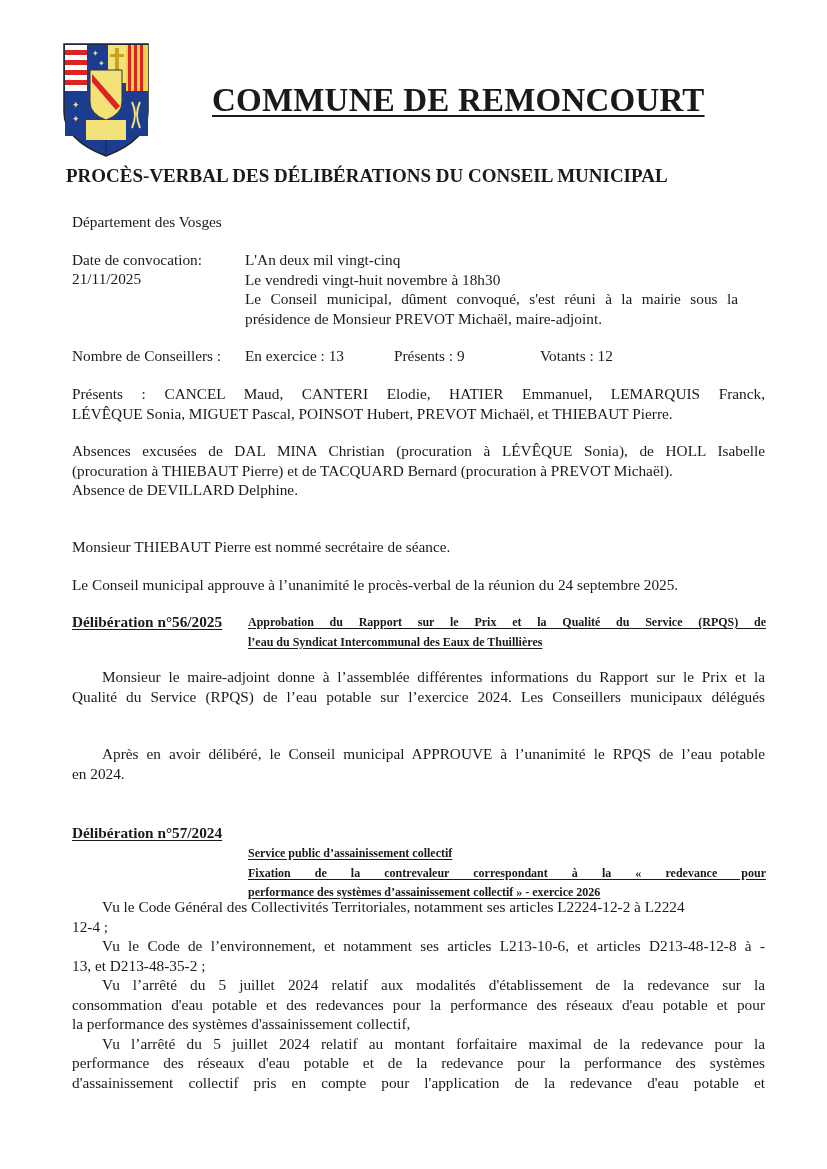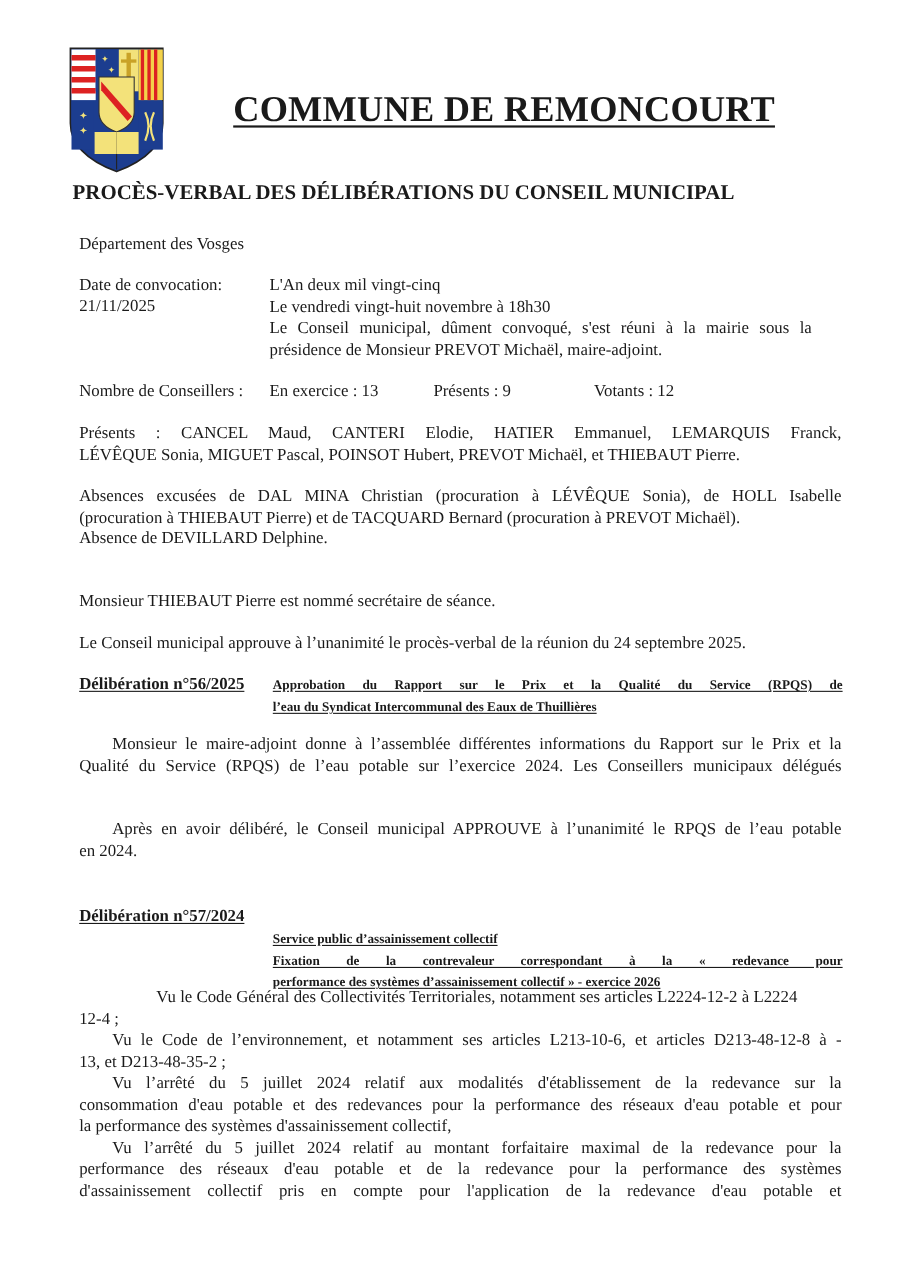--- a/index.html
+++ b/index.html
@@ -104,21 +104,21 @@
   <div class="line">en 2024.</div>
 </div>
 
 <div class="abs delib-label" style="left:72px; top:824px;">Délibération n°57/2024</div>
 <div class="abs delib-title" style="left:248px; top:824px; width:518px;margin-top:20px;">
   <div class="line">Service public d’assainissement collectif</div>
   <div class="j">Fixation de la contrevaleur correspondant à la « redevance pour</div>
   <div class="line">performance des systèmes d’assainissement collectif » - exercice 2026</div>
 </div>
 <div class="abs p" style="left:72px; top:897px; width:693px;">
-  <div class="line" style="padding-left:30px;text-align:center;">Vu le Code Général des Collectivités Territoriales, notamment ses articles L2224-12-2 à L2224</div>
+  <div class="line" style="padding-left:30px;">Vu le Code Général des Collectivités Territoriales, notamment ses articles L2224-12-2 à L2224</div>
   <div class="line">12-4 ;</div>
   <div class="j" style="padding-left:30px;">Vu le Code de l’environnement, et notamment ses articles L213-10-6, et articles D213-48-12-8 à -</div>
   <div class="line">13, et D213-48-35-2 ;</div>
   <div class="j" style="padding-left:30px;">Vu l’arrêté du 5 juillet 2024 relatif aux modalités d'établissement de la redevance sur la</div>
   <div class="j">consommation d'eau potable et des redevances pour la performance des réseaux d'eau potable et pour</div>
   <div class="line">la performance des systèmes d'assainissement collectif,</div>
   <div class="j" style="padding-left:30px;">Vu l’arrêté du 5 juillet 2024 relatif au montant forfaitaire maximal de la redevance pour la</div>
   <div class="j">performance des réseaux d'eau potable et de la redevance pour la performance des systèmes</div>
   <div class="j">d'assainissement collectif pris en compte pour l'application de la redevance d'eau potable et</div>
 </div>

